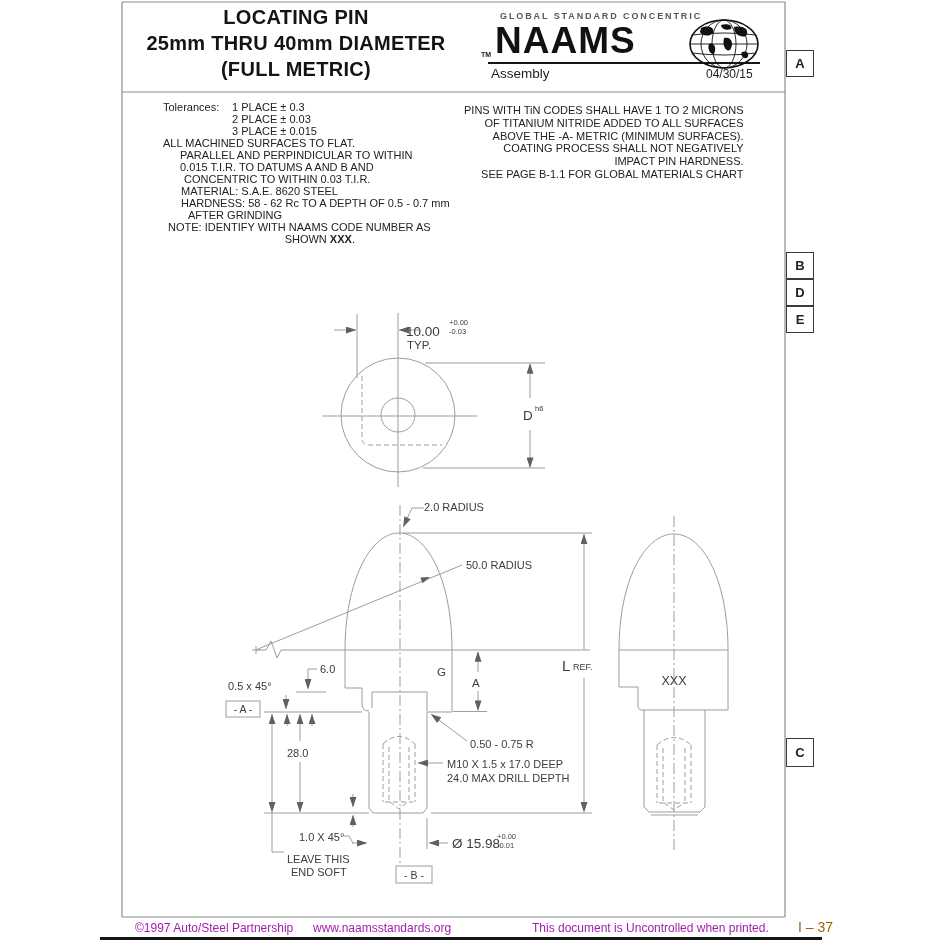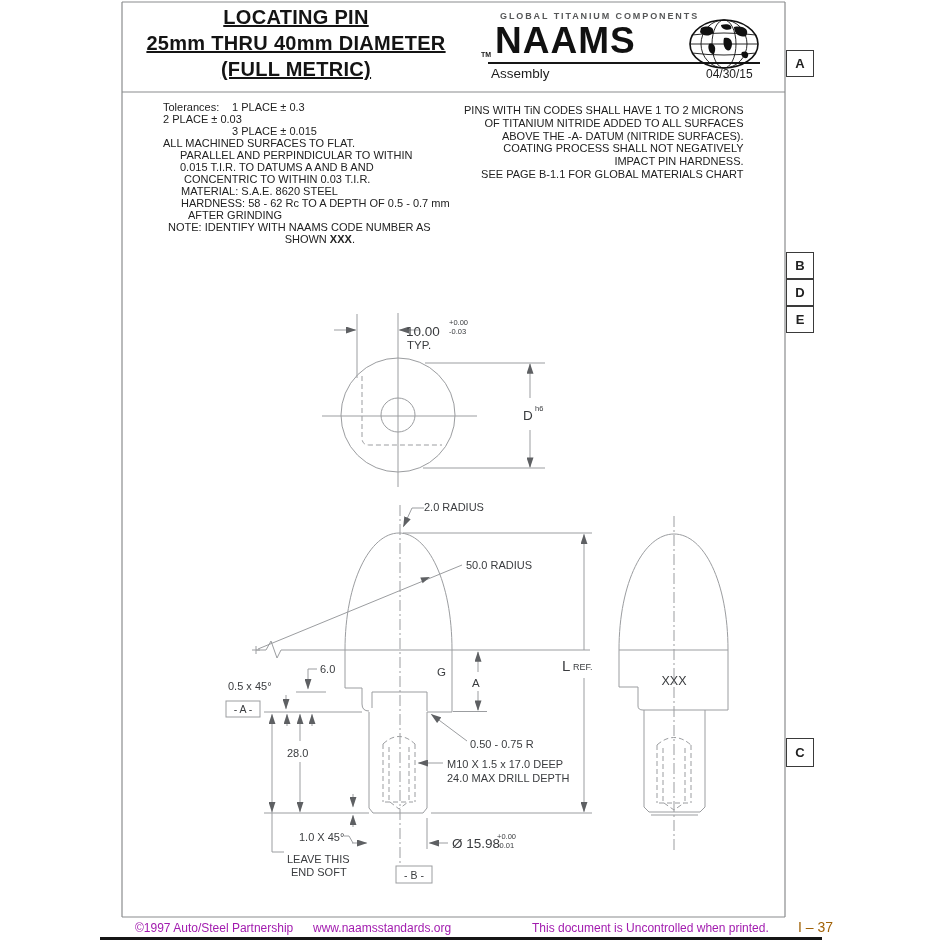--- a/index.html
+++ b/index.html
@@ -1,21 +1,21 @@
 <!DOCTYPE html>
 <html><head>
 <meta charset="utf-8">
 <style>
   html,body{margin:0;padding:0;background:#ffffff;}
   #sheet{position:relative;width:940px;height:940px;background:#ffffff;overflow:hidden;
          font-family:"Liberation Sans",sans-serif;color:#1f1f1f;}
   .abs{position:absolute;}
   
   #title-block{left:128px;top:4px;width:336px;text-align:center;font-weight:bold;
-               font-size:20px;line-height:26px;color:#141414;letter-spacing:.3px;text-decoration:underline;}
+               font-size:20px;line-height:26px;color:#141414;letter-spacing:.3px;}
   #brand-tagline{left:500px;top:11px;font-size:9px;font-weight:bold;letter-spacing:1.9px;color:#565758;}
   #brand-tm{left:481px;top:51px;font-size:7px;font-weight:bold;color:#1a1a1a;}
   #brand-name{left:495px;top:20px;font-size:37px;font-weight:bold;letter-spacing:1px;color:#111;}
   #brand-underline{left:488px;top:62px;width:272px;height:2px;background:#161616;}
   #brand-sub{left:491px;top:66px;font-size:13.5px;color:#1c1c1c;}
   #brand-date{left:706px;top:67px;font-size:12px;color:#1c1c1c;}
   #globe{left:687px;top:17px;}
   
   .zone{width:26px;height:25px;border:1.5px solid #3a3a3a;background:#fff;
         display:flex;align-items:center;justify-content:center;
@@ -204,21 +204,21 @@
       </g>
       <text x="674" y="685" font-size="12.5" text-anchor="middle">XXX</text>
     </g>
   </svg>
 
   <div class="abs" id="title-block">
     <div>LOCATING PIN</div>
     <div>25mm THRU 40mm DIAMETER</div>
     <div>(FULL METRIC)</div>
   </div>
-  <div class="abs" id="brand-tagline">GLOBAL TITANIUM COMPONENTS</div>
+  <div class="abs" id="brand-tagline">GLOBAL STANDARD CONCENTRIC</div>
   <div class="abs" id="brand-tm">TM</div>
   <div class="abs" id="brand-name">NAAMS</div>
   <div class="abs" id="brand-underline"></div>
   <div class="abs" id="brand-sub">Assembly</div>
   <div class="abs" id="brand-date">04/30/15</div>
   <svg class="abs" id="globe" width="74" height="54" viewBox="0 0 74 54">
     <ellipse cx="37" cy="27" rx="34" ry="24" fill="none" stroke="#111" stroke-width="1.6"></ellipse>
     <path d="M5,18 Q37,14 69,18 M3,27 L71,27 M5,36 Q37,40 69,36" fill="none" stroke="#111" stroke-width="0.9"></path>
     <ellipse cx="37" cy="27" rx="12" ry="24" fill="none" stroke="#111" stroke-width="0.9"></ellipse>
     <ellipse cx="37" cy="27" rx="23" ry="24" fill="none" stroke="#111" stroke-width="0.9"></ellipse>
@@ -234,37 +234,37 @@
   <div class="abs zone" style="left:786px;top:252px">B</div>
   <div class="abs zone" style="left:786px;top:279px">D</div>
   <div class="abs zone" style="left:786px;top:306px">E</div>
   <div class="abs zone" style="left:786px;top:738px;height:27px">C</div>
 
   <div class="abs notes" id="notes-left">
     <div class="tolrow">
       <span class="tollabel">Tolerances:</span>
       <span class="nl-line">1 PLACE ± 0.3</span>
     </div>
-    <div class="nl-line" style="">2 PLACE ± 0.03</div>
+    <div class="nl-line" style="margin-left:69px">2 PLACE ± 0.03</div>
     <div class="nl-line" style="margin-left:69px">3 PLACE ± 0.015</div>
     <div class="nl-line">ALL MACHINED SURFACES TO FLAT.</div>
     <div class="nl-line ind17">PARALLEL AND PERPINDICULAR TO WITHIN</div>
     <div class="nl-line ind17">0.015 T.I.R. TO DATUMS A AND B AND</div>
     <div class="nl-line ind21">CONCENTRIC TO WITHIN 0.03 T.I.R.</div>
     <div class="nl-line ind2">MATERIAL: S.A.E. 8620 STEEL</div>
     <div class="nl-line ind2">HARDNESS: 58 - 62 Rc TO A DEPTH OF 0.5 - 0.7 mm</div>
     <div class="nl-line ind25">AFTER GRINDING</div>
     <div class="nl-line ind5">NOTE: IDENTIFY WITH NAAMS CODE NUMBER AS</div>
     <div class="nl-line ind27"><span>SHOWN </span><span class="bold">XXX</span><span>.</span></div>
   </div>
 
   <div class="abs notes" id="notes-right">
     <div class="nl-line">PINS WITH TiN CODES SHALL HAVE 1 TO 2 MICRONS</div>
     <div class="nl-line ind12">OF TITANIUM NITRIDE ADDED TO ALL SURFACES</div>
-    <div class="nl-line ind12">ABOVE THE -A- DATUM (NITRIDE SURFACES).</div>
+    <div class="nl-line ind12">ABOVE THE -A- METRIC (MINIMUM SURFACES).</div>
     <div class="nl-line ind12">COATING PROCESS SHALL NOT NEGATIVELY</div>
     <div class="nl-line ind12">IMPACT PIN HARDNESS.</div>
     <div class="nl-line">SEE PAGE B-1.1 FOR GLOBAL MATERIALS CHART</div>
   </div>
 
   <div class="abs foot" style="left:122px;top:921px">©1997 Auto/Steel Partnership</div>
   <div class="abs foot" style="left:300px;top:921px">www.naamsstandards.org</div>
   <div class="abs foot" style="left:519px;top:921px">This document is Uncontrolled when printed.</div>
   <div class="abs" id="page-no" style="left:798px;top:919px">I – 37</div>
   <div class="abs" id="scan-bar"></div>

